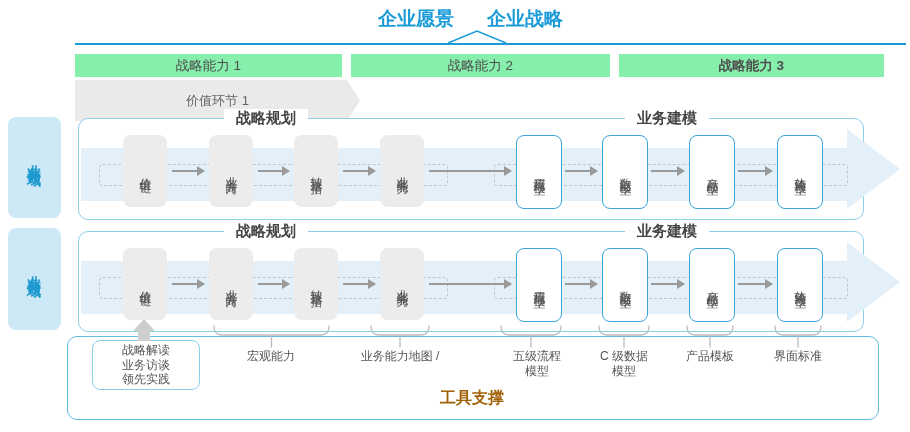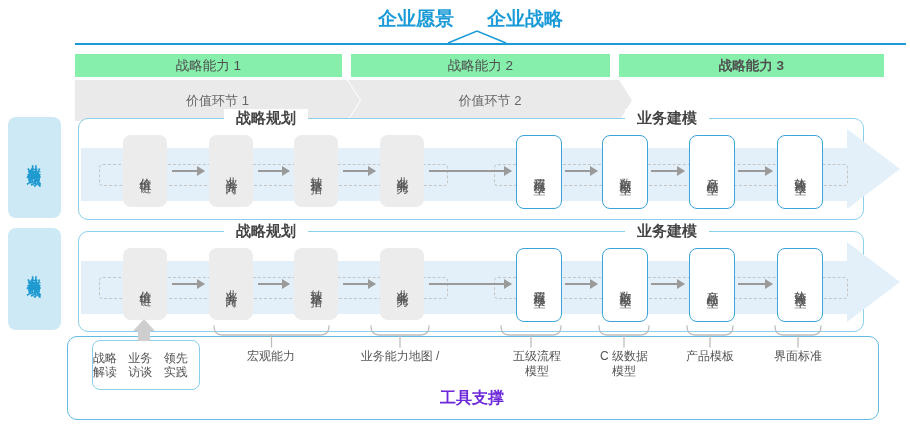--- a/index.html
+++ b/index.html
@@ -37,23 +37,23 @@
         letter-spacing:2px;writing-mode:vertical-rl;text-orientation:upright;
         display:flex;align-items:center;justify-content:center;z-index:3;}
   .pbox-gray{background:#ececec;}
   .pbox-blue{background:#fff;border:1.5px solid #3ba4d9;}
   .step-arrow{position:absolute;top:51px;height:2px;background:#9a9a9a;z-index:3;}
   .step-arrow::after{content:"";position:absolute;right:-1px;top:-4px;width:0;height:0;
                      border-left:8px solid #9a9a9a;border-top:5px solid transparent;border-bottom:5px solid transparent;}
 
   
   .outer-box{left:67px;top:336px;width:810px;height:82px;border:1px solid #62bbe0;border-radius:10px;z-index:1;}
-  .tool-label{left:67px;top:388px;width:810px;text-align:center;font-size:16px;font-weight:bold;color:#6d28d9;z-index:2;}
+  .tool-label{left:67px;top:388px;width:810px;text-align:center;font-size:16px;font-weight:bold;color:#a16207;z-index:2;}
   .note-box{left:92px;top:340px;width:106px;height:48px;border:1px solid #8ccfeb;border-radius:8px;background:#fff;
-            display:flex;flex-direction:row;align-items:center;justify-content:center;
+            display:flex;flex-direction:column;align-items:center;justify-content:center;
             font-size:12px;color:#555;line-height:14.5px;z-index:3;}
   .up-arrow-tri{left:133px;top:319px;width:0;height:0;border-left:11px solid transparent;
                 border-right:11px solid transparent;border-bottom:12px solid #cecece;z-index:4;}
   .up-arrow-stem{left:138px;top:331px;width:12px;height:10px;background:#cecece;z-index:4;}
   .bracket{position:absolute;top:325px;z-index:3;}
   .anno-text{position:absolute;top:349px;width:150px;margin-left:-75px;text-align:center;
              font-size:12px;color:#555;line-height:15px;z-index:3;}
 </style>
 </head>
 <body>
@@ -69,21 +69,20 @@
   <svg class="abs vision-chevron" width="64" height="17" viewBox="0 0 64 17">
     <polyline points="3,15 32,3 61,15" fill="#ffffff" stroke="#1a9bd7" stroke-width="1.5"></polyline>
   </svg>
 
   <div class="abs outer-box"></div>
   <div class="abs tool-label">工具支撑</div>
 <div class="cap-band" style="left: 75px; width: 267px;">战略能力 1</div>
     <div class="cap-band" style="left: 351px; width: 259px;">战略能力 2</div>
     <div class="cap-band" style="left: 619px; width: 265px; font-weight: bold;">战略能力 3</div>
     <div class="value-seg value-flat" style="left: 75px; width: 285px;">价值环节 1</div>
-    <div class="value-seg value-notch" style="left: 348px; width: 284px;">价值环节 2</div>
     <div class="domain-label" style="top: 117px; height: 101px;">业务领域 1</div>
     <div class="domain-label" style="top: 228px; height: 102px;">业务领域 2</div>
     <div class="prow" style="top: 118px; height: 100px;">
       <div class="flow-band"></div>
       <div class="flow-head"></div>
       <div class="dash-track" style="left: 20px; width: 347px;"></div>
       <div class="dash-track" style="left: 415px; width: 352px;"></div>
       <div class="row-header" style="left: 187px;">战略规划</div>
       <div class="row-header" style="left: 588px;">业务建模</div>
       <div class="pbox pbox-gray" style="left: 44px;">价值链</div>

